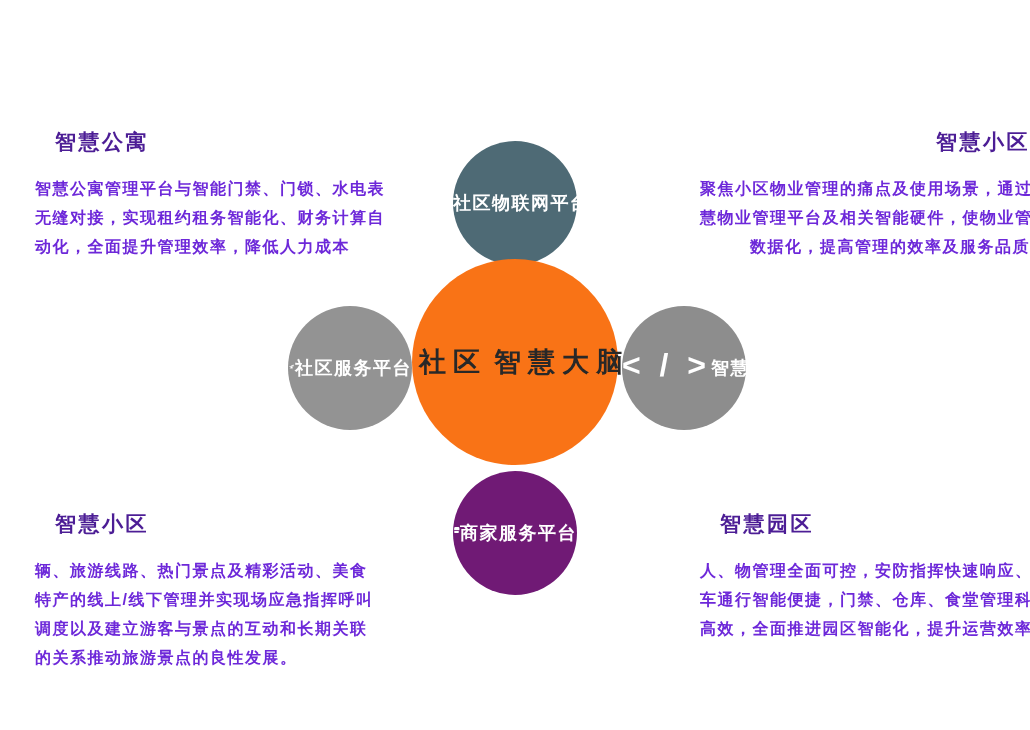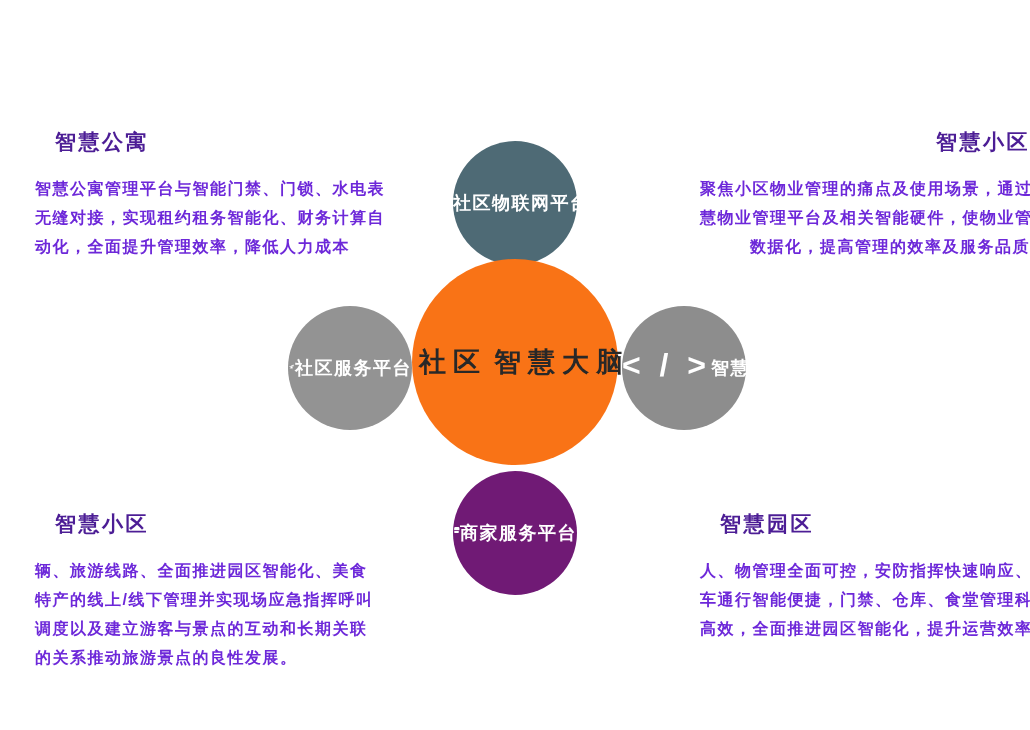--- a/index.html
+++ b/index.html
@@ -130,21 +130,21 @@
     <div>
       <div class="line">聚焦小区物业管理的痛点及使用场景，通过智</div>
       <div class="line">慧物业管理平台及相关智能硬件，使物业管理</div>
       <div class="line">数据化，提高管理的效率及服务品质</div>
     </div>
   </section>
 
   <section class="panel panel-bl">
     <h2>智慧小区</h2>
     <div>
-      <div class="line">辆、旅游线路、全面推进园区智能化、美食</div>
+      <div class="line">辆、旅游线路、热门景点及精彩活动、美食</div>
       <div class="line">特产的线上/线下管理并实现场应急指挥呼叫</div>
       <div class="line">调度以及建立游客与景点的互动和长期关联</div>
       <div class="line">的关系推动旅游景点的良性发展。</div>
     </div>
   </section>
 
   <section class="panel panel-br">
     <h2>智慧园区</h2>
     <div>
       <div class="line">人、物管理全面可控，安防指挥快速响应、人</div>

